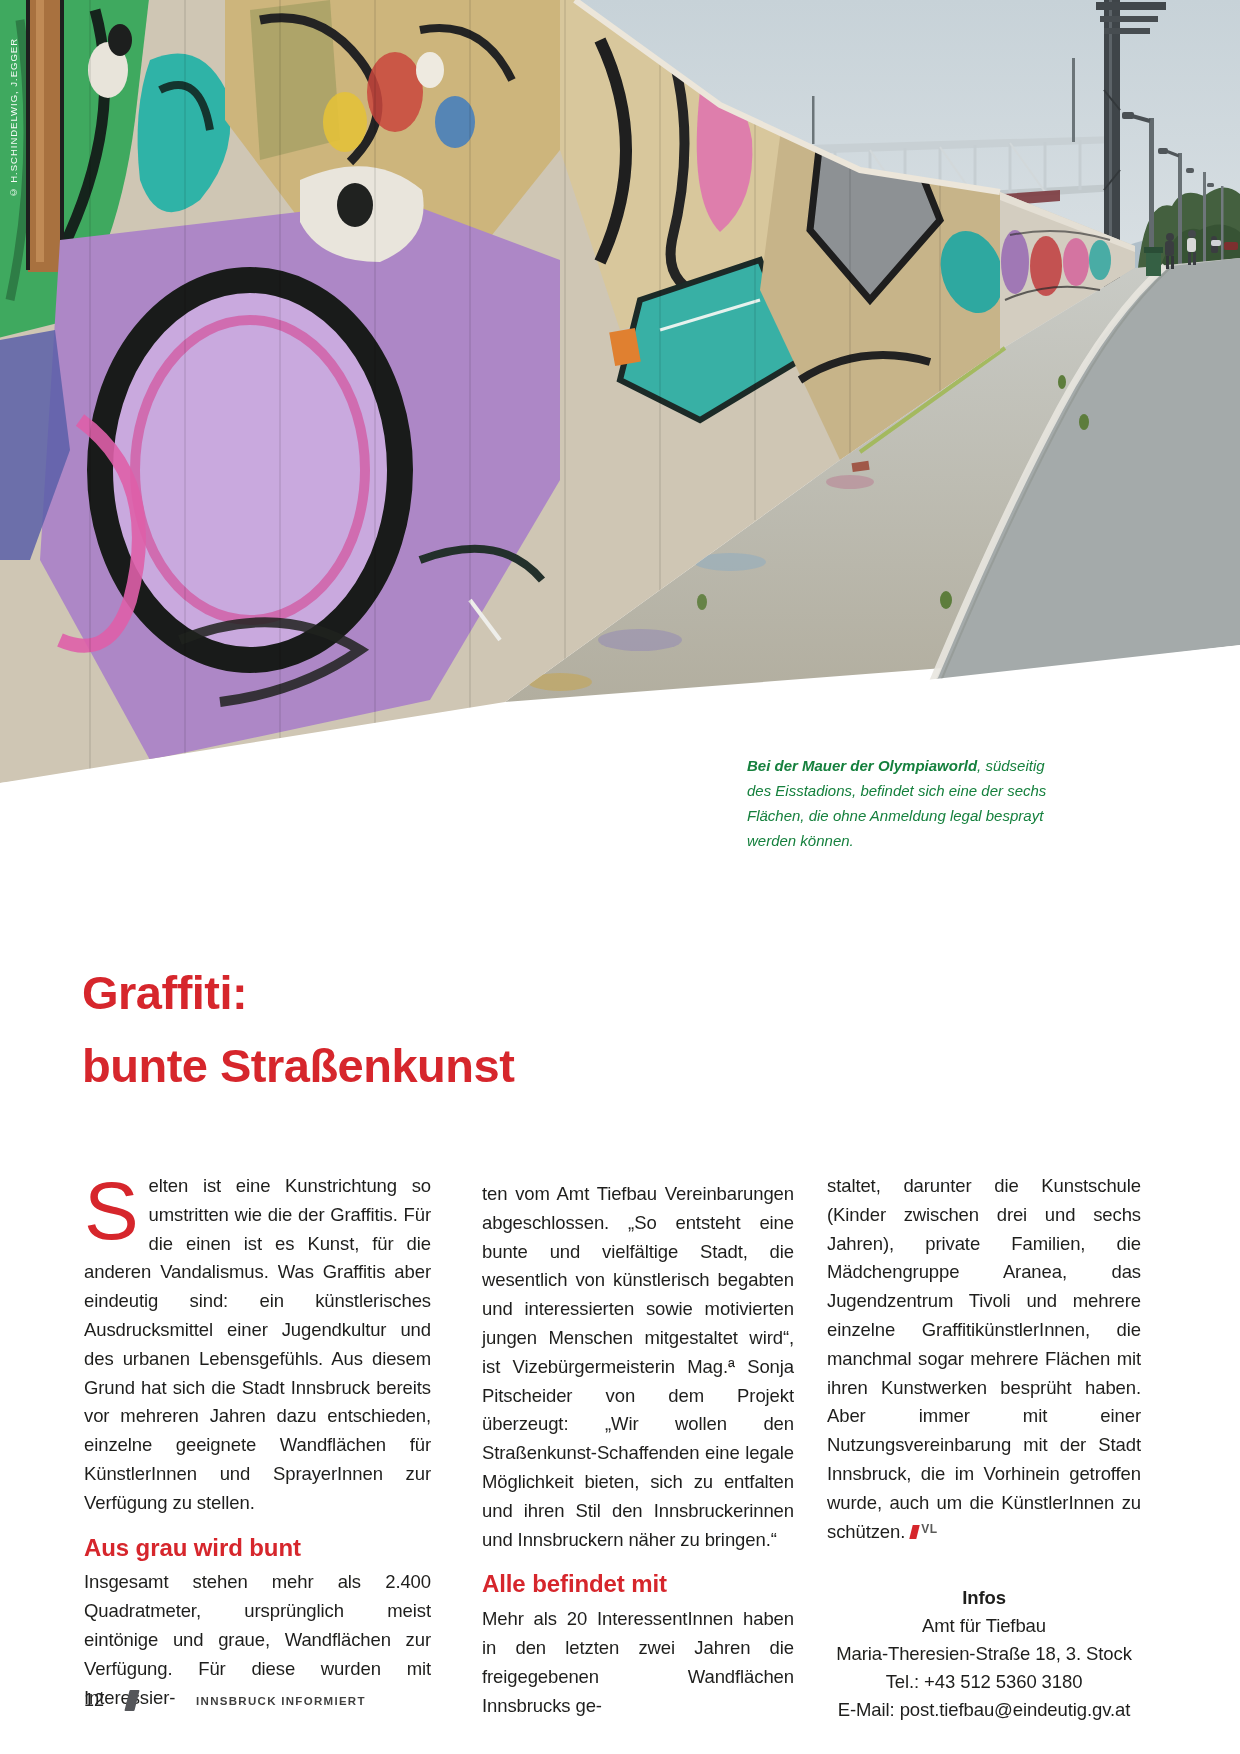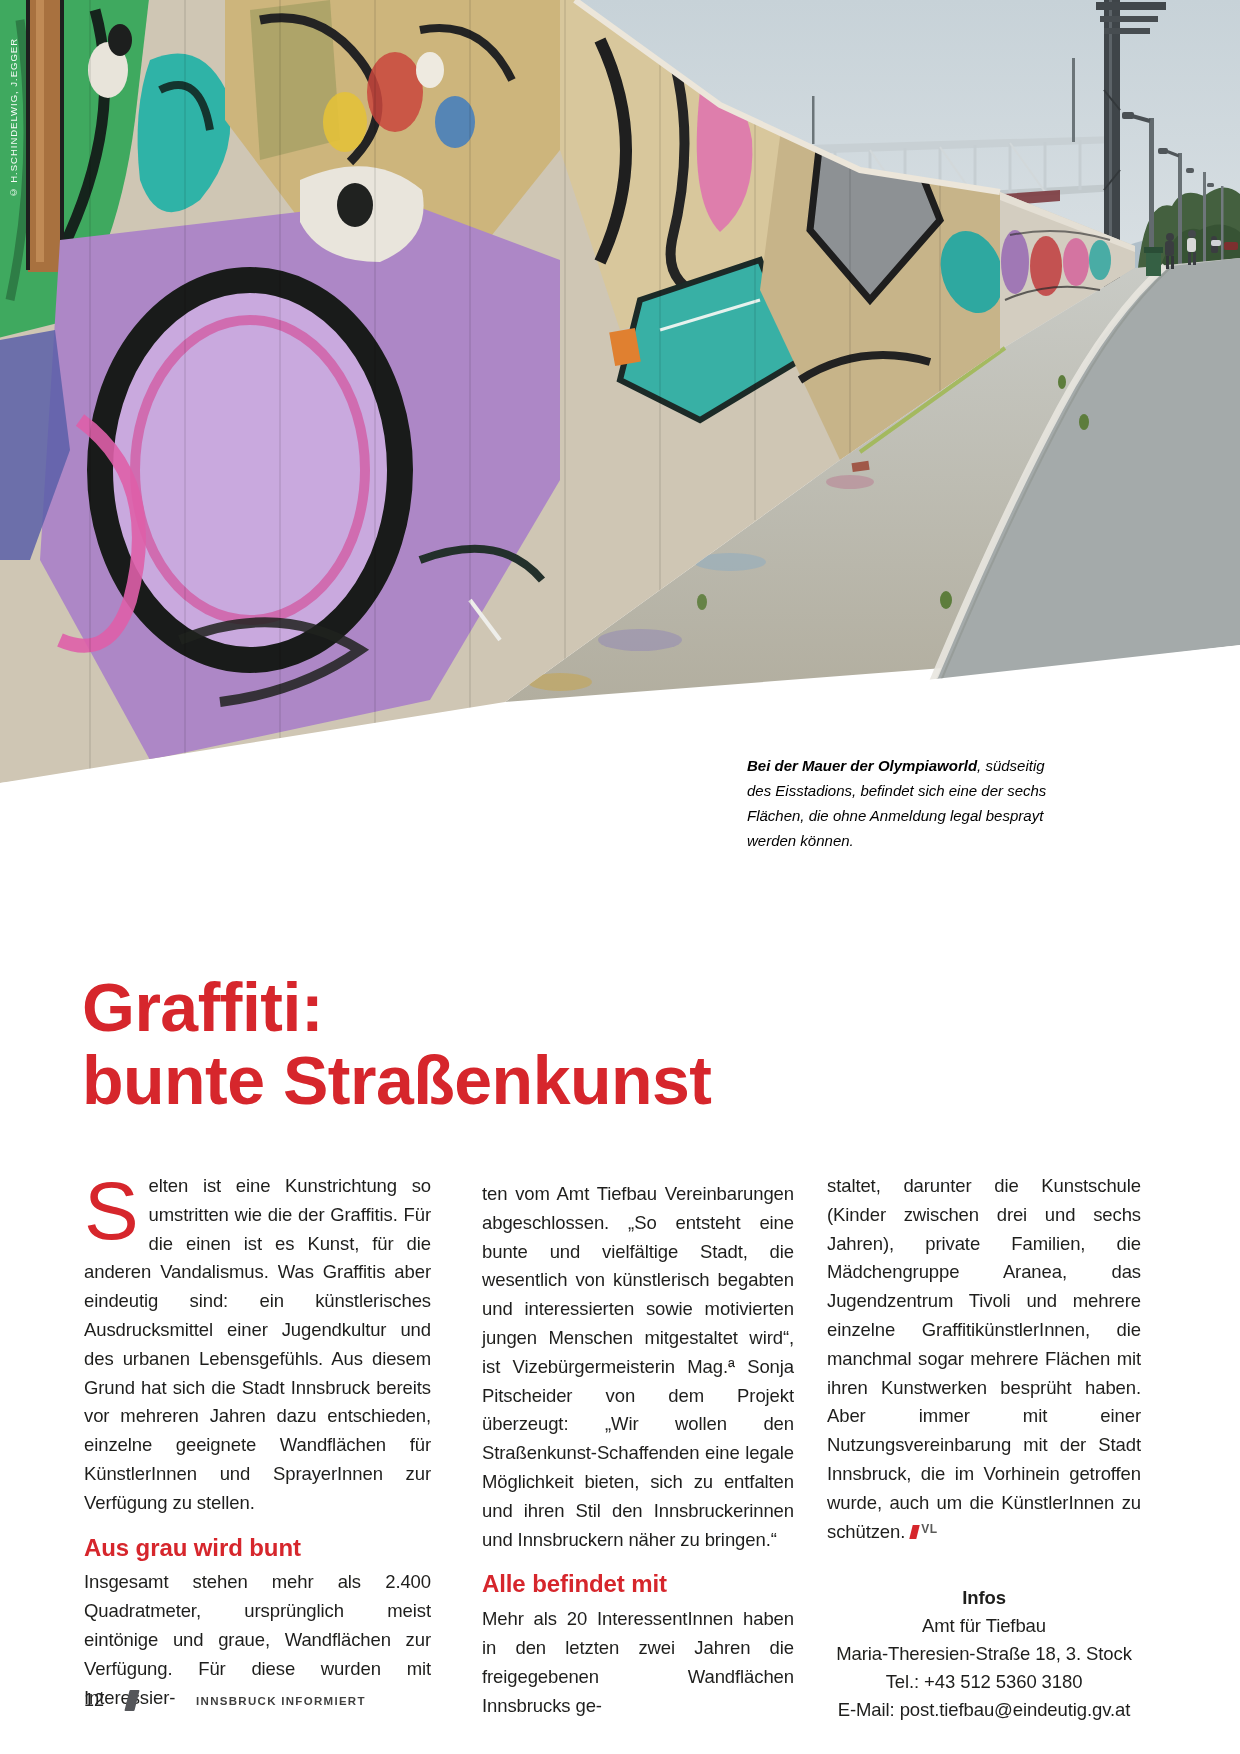--- a/index.html
+++ b/index.html
@@ -6,26 +6,26 @@
   .page{position:relative;width:1240px;height:1754px;background:#fff;overflow:hidden;
         font-family:"Liberation Sans","DejaVu Sans",sans-serif;color:#1e1e1c;}
 
   
   .photo-wrap{position:absolute;left:0;top:0;width:1240px;height:785px;}
   .photo-credit{position:absolute;left:8px;top:38px;writing-mode:vertical-rl;transform:rotate(180deg);
       color:#ffffff;font-size:9.5px;letter-spacing:1px;opacity:.95;}
 
   
   .caption{position:absolute;left:747px;top:738px;width:308px;
-      font-size:15px;line-height:25px;font-style:italic;color:#000000;}
+      font-size:15px;line-height:25px;font-style:italic;color:#15803d;}
   .caption b{font-weight:bold;}
 
   
   .headline{position:absolute;left:82px;top:925px;width:900px;
-      font-size:68px;line-height:73px;font-weight:bold;color:#d6262c;letter-spacing:-0.5px;}
+      font-size:47px;line-height:73px;font-weight:bold;color:#d6262c;letter-spacing:-0.5px;}
 
   
   .col{position:absolute;top:1172px;font-size:18.5px;line-height:28.8px;
       text-align:justify;letter-spacing:-0.1px;color:#1e1e1c;}
   .col1{left:84px;width:347px;}
   .col2{left:482px;width:312px;margin-top:8px;}
   .col3{left:827px;width:314px;}
   .dropcap{float:left;color:#d6262c;font-size:82px;line-height:66px;padding:6px 10px 0 0;}
   .subhead{color:#d6262c;font-weight:bold;font-size:24px;margin:16px 0 6px 0;text-align:left;}
   .para{margin:0;}

